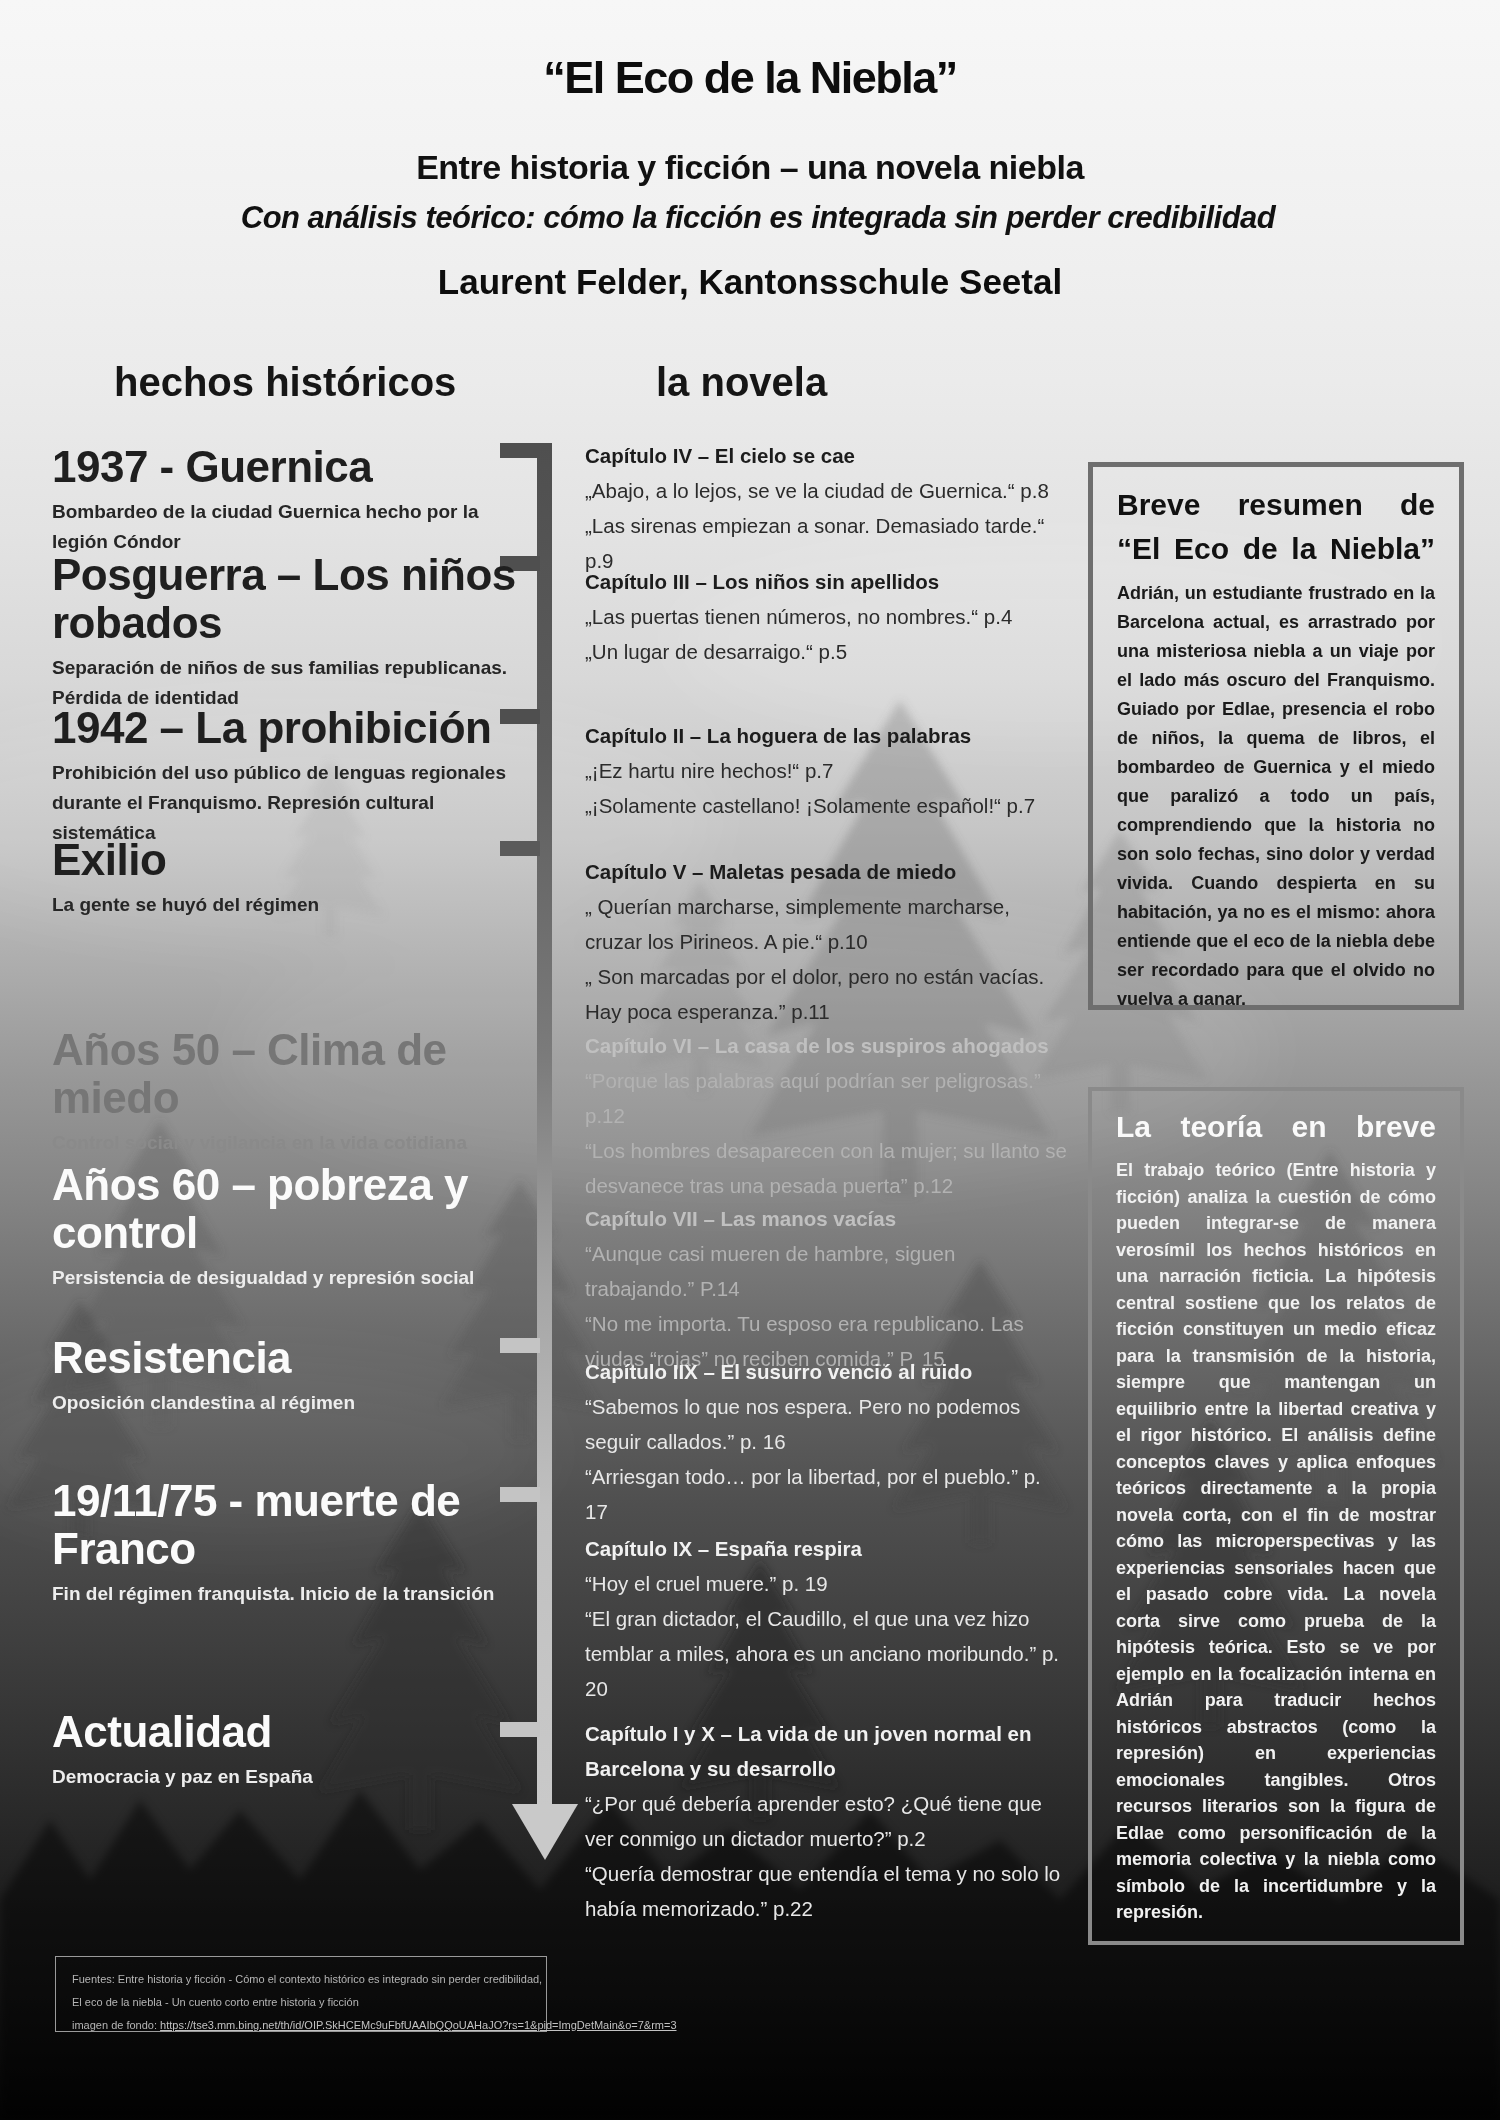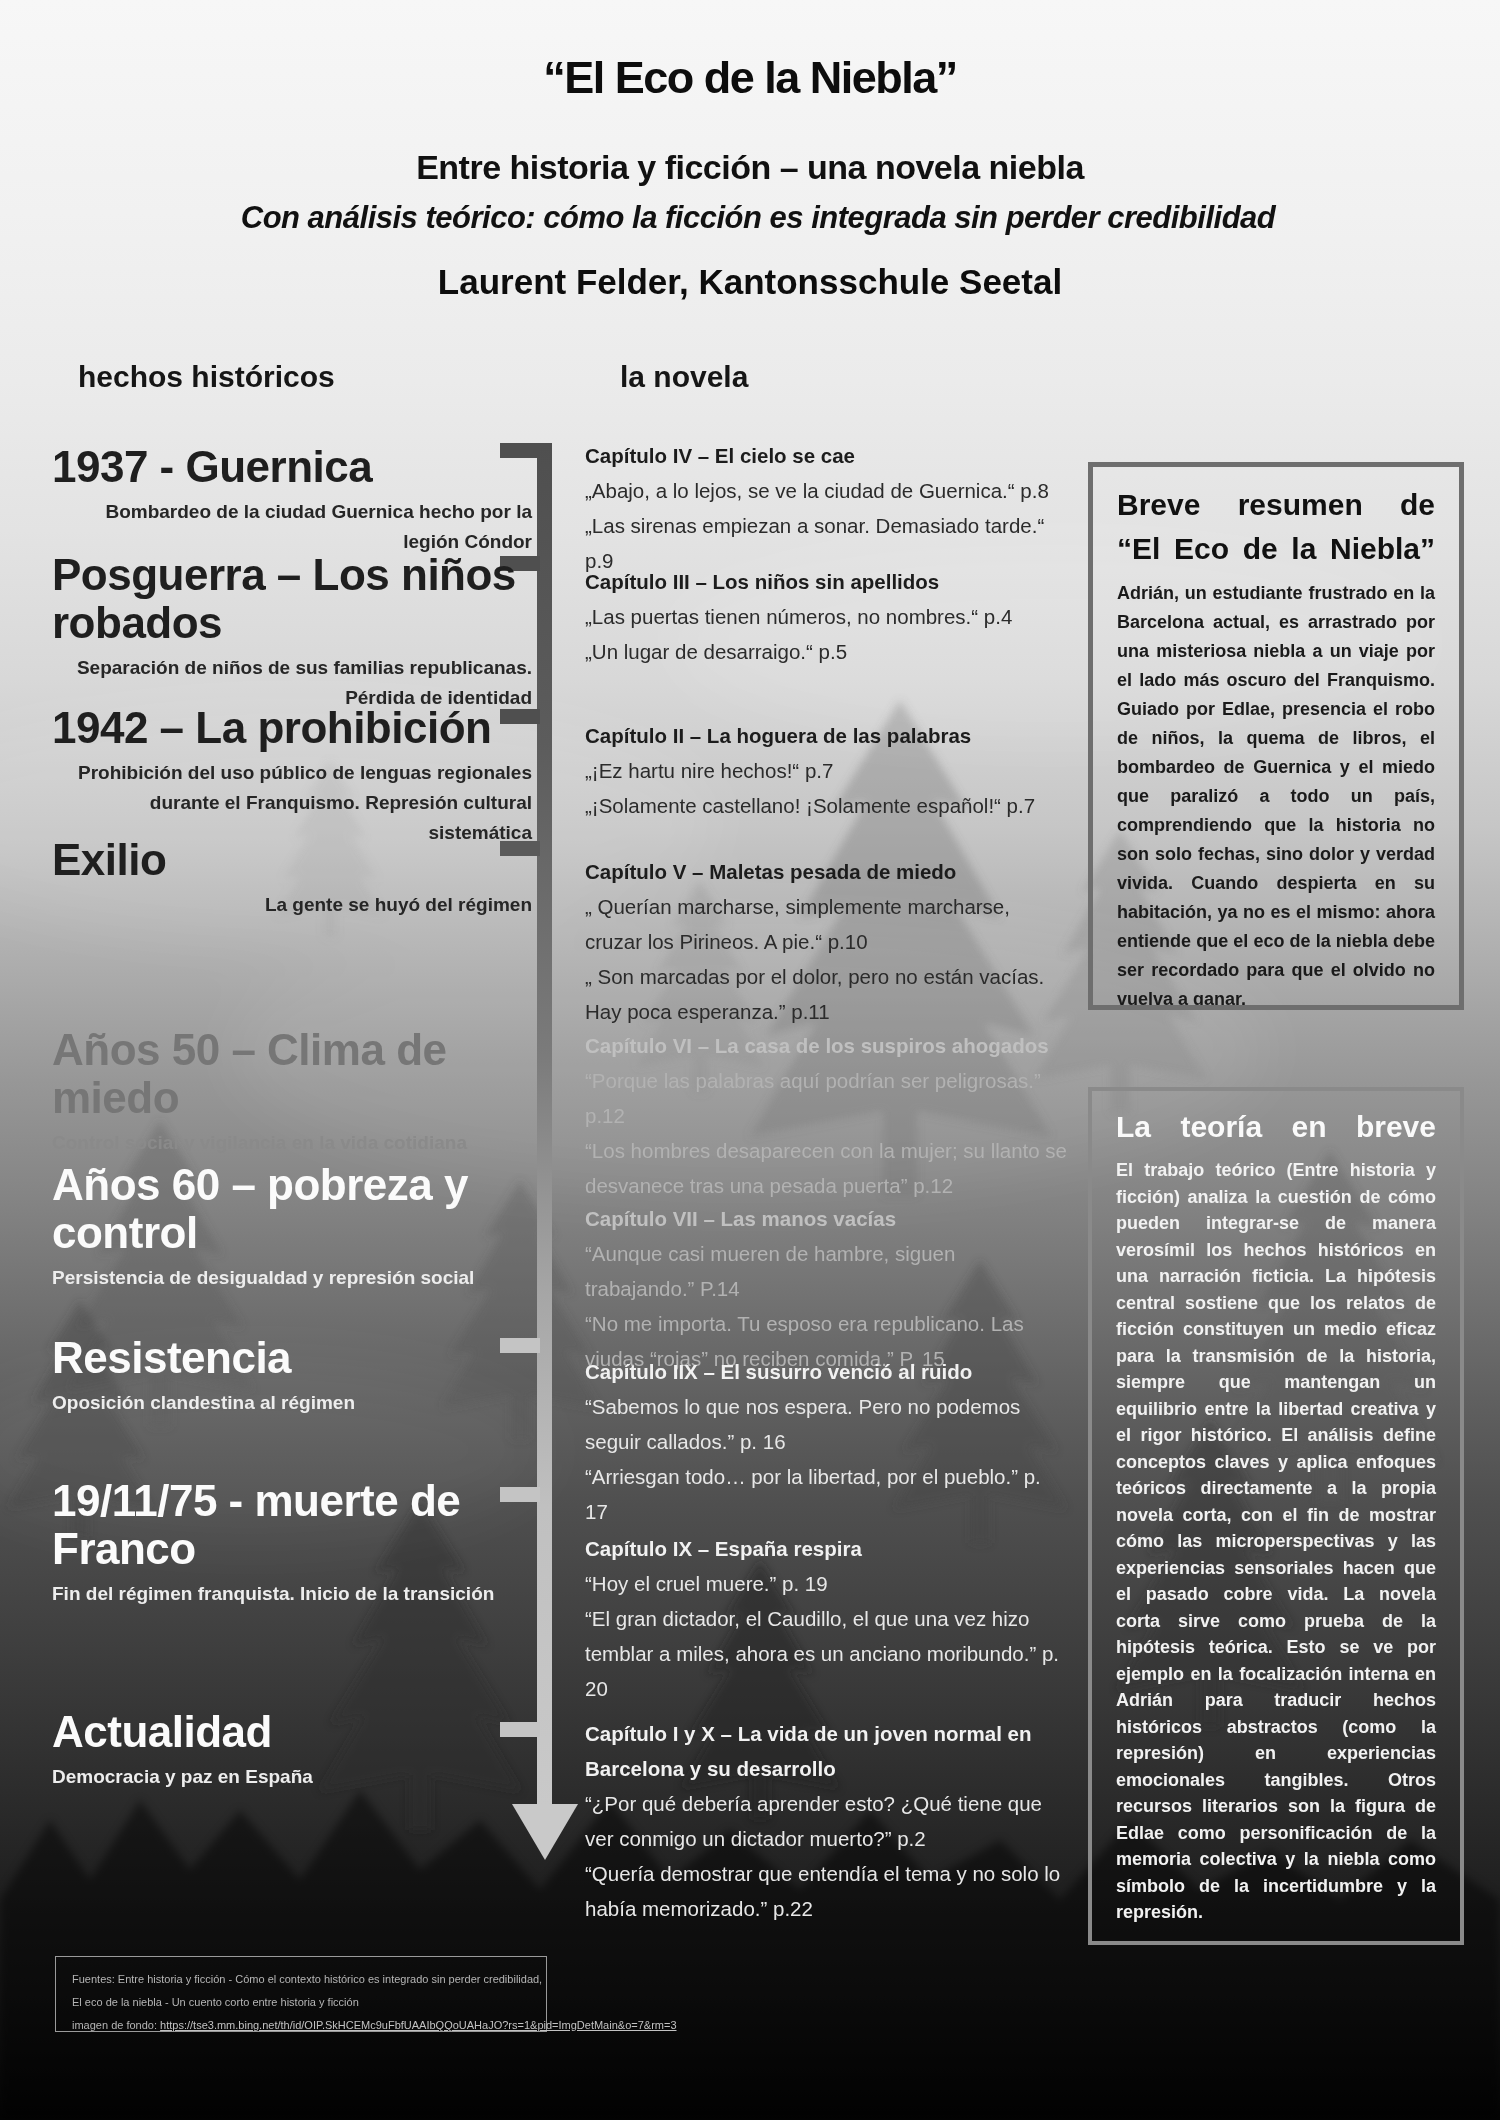--- a/index.html
+++ b/index.html
@@ -15,29 +15,29 @@
   .bg-svg{position:absolute;inset:0;z-index:0;}
   .layer{position:absolute;z-index:2;}
 
   
   .title{left:0;top:52px;width:1500px;text-align:center;font-size:45px;font-weight:800;letter-spacing:-1.5px;color:#0d0d0d;}
   .subtitle{left:0;top:148px;width:1500px;text-align:center;font-size:34px;font-weight:800;letter-spacing:-0.5px;color:#111;}
   .subtitle-italic{left:8px;top:200px;width:1500px;text-align:center;font-size:31px;font-weight:800;font-style:italic;letter-spacing:-0.5px;color:#111;}
   .author{left:0;top:262px;width:1500px;text-align:center;font-size:35px;font-weight:800;color:#0d0d0d;}
 
   
-  .col-heading{font-size:30px;font-weight:600;color:#161616;}
+  .col-heading{font-size:40px;font-weight:600;color:#161616;margin-left:36px;}
   .heading-history{left:78px;top:360px;}
   .heading-novel{left:620px;top:360px;}
 
   
   .event{left:52px;width:480px;}
   .event-title{font-size:44px;font-weight:700;line-height:48px;letter-spacing:-0.5px;}
   .event-desc{font-size:19px;font-weight:600;line-height:30px;margin-top:6px;}
-  .tone-dark .event-title{color:#1f1f1f;} .tone-dark .event-desc{color:#262626;text-align:right;}
+  .tone-dark .event-title{color:#1f1f1f;} .tone-dark .event-desc{color:#262626;}
   .tone-gray .event-title{color:#767676;} .tone-gray .event-desc{color:#8a8a8a;}
   .tone-light .event-title{color:#fbfbfb;} .tone-light .event-desc{color:#ededed;}
 
   
   .tl-bar{left:537px;top:443px;width:15px;height:1363px;
     background:linear-gradient(180deg,#4f4f4f 0%,#5c5c5c 22%,#7b7b7b 45%,#a5a5a5 62%,#c0c0c0 78%,#c9c9c9 100%);}
   .tl-head{left:512px;top:1804px;width:0;height:0;
     border-left:33px solid transparent;border-right:33px solid transparent;border-top:56px solid #c9c9c9;}
   .tick{left:500px;width:40px;height:15px;}
   .t-dark{background:#4f4f4f;} .t-mid{background:#5a5a5a;} .t-light{background:#c4c4c4;}

